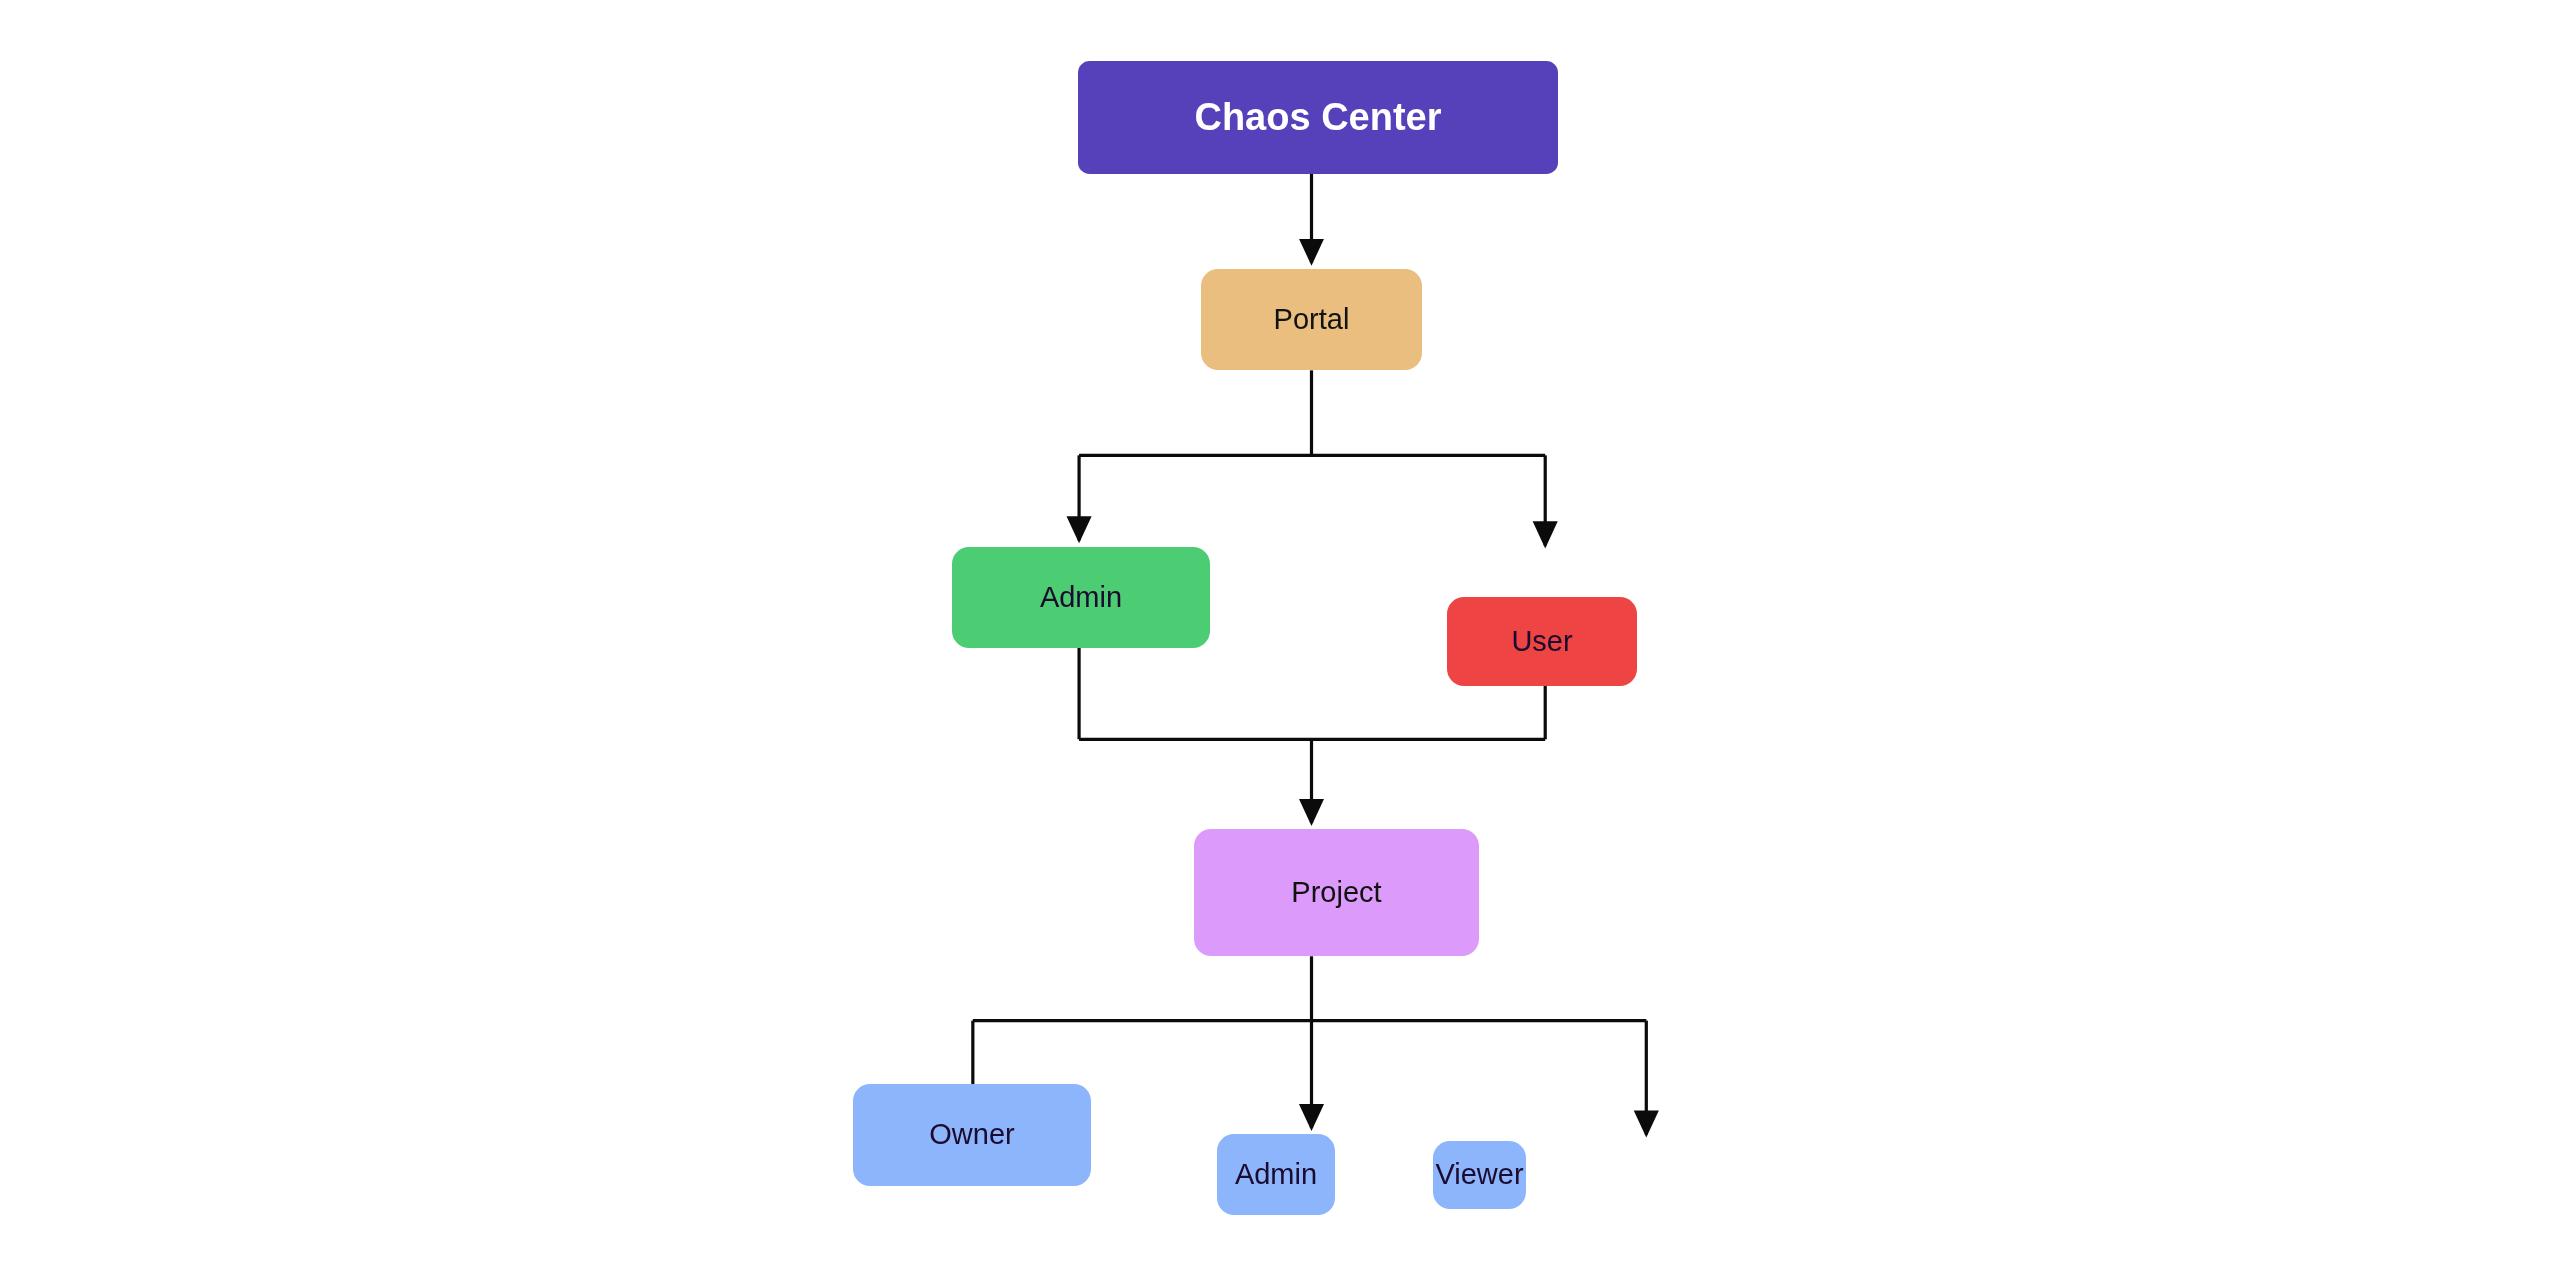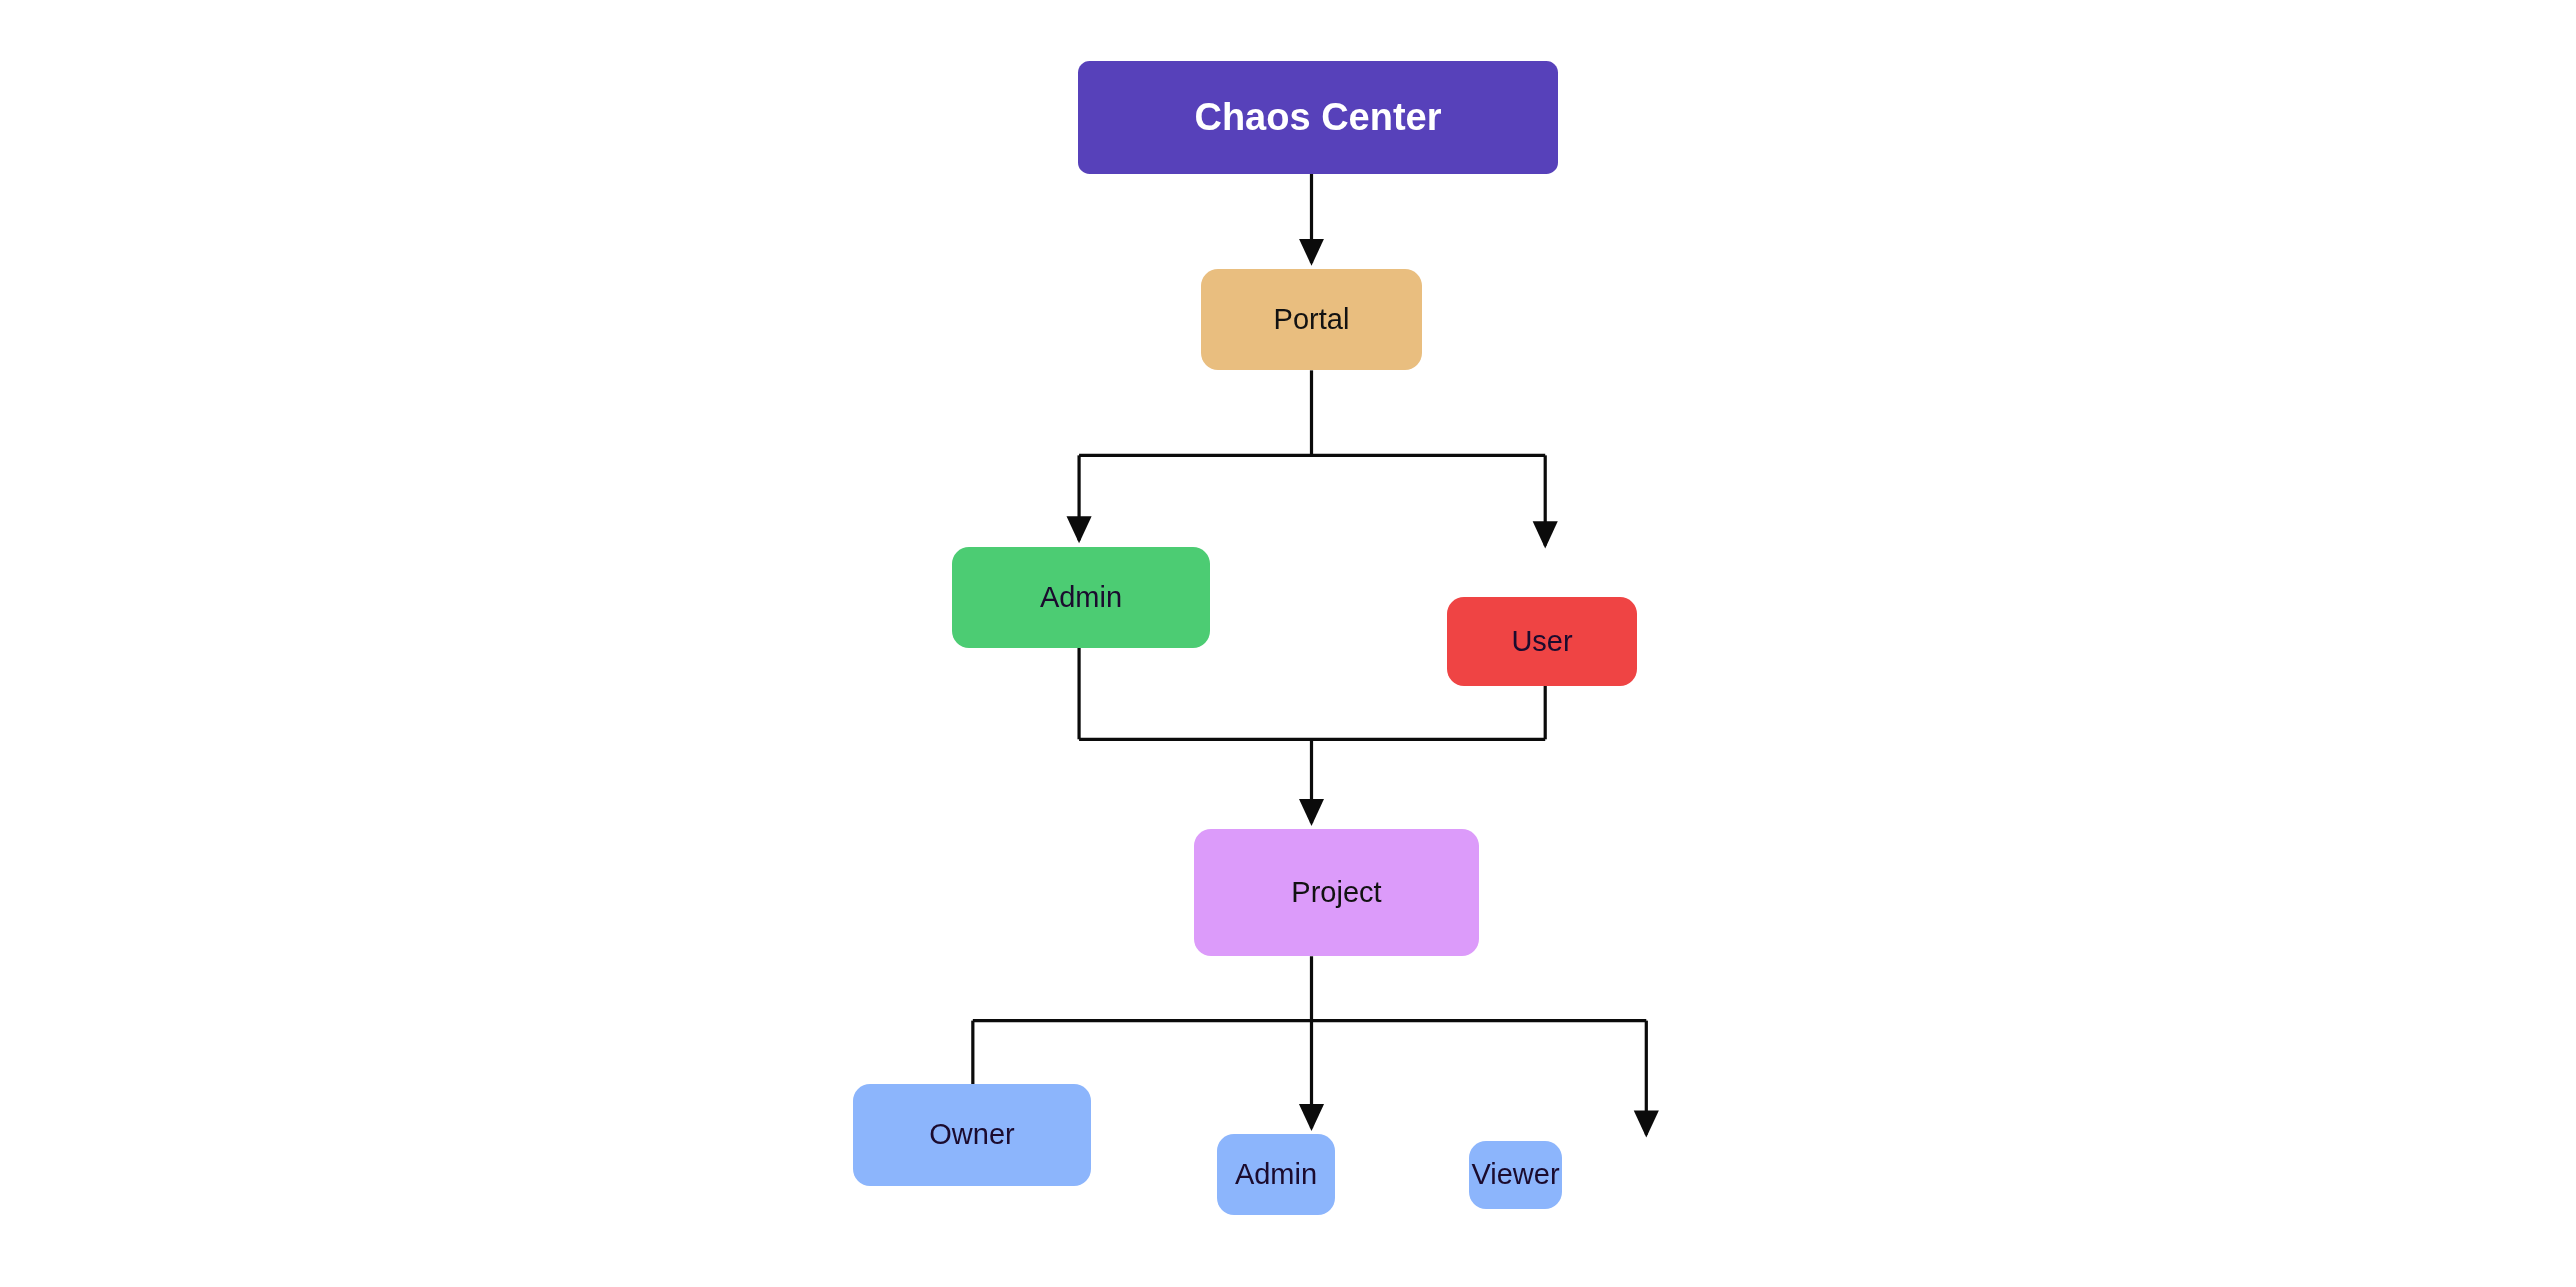--- a/index.html
+++ b/index.html
@@ -95,21 +95,20 @@
     background: #8cb5fc;
     color: #1b0b2e;
     font-size: 29px;
   }
   .n-viewer {
     left: 1433px; top: 1141px;
     width: 93px; height: 68px;
     background: #8cb5fc;
     color: #1b0b2e;
     font-size: 29px;
-    margin-left: 36px;
   }
 </style>
 </head>
 <body>
 
 <div id="diagram-canvas">
 
   <svg id="edge-layer" viewBox="0 0 4001 2000" width="2576" height="1288" xmlns="http://www.w3.org/2000/svg">
     <defs>
       <marker id="arrowhead" markerWidth="9" markerHeight="9" refX="7.5" refY="4.5" orient="auto" markerUnits="strokeWidth">

